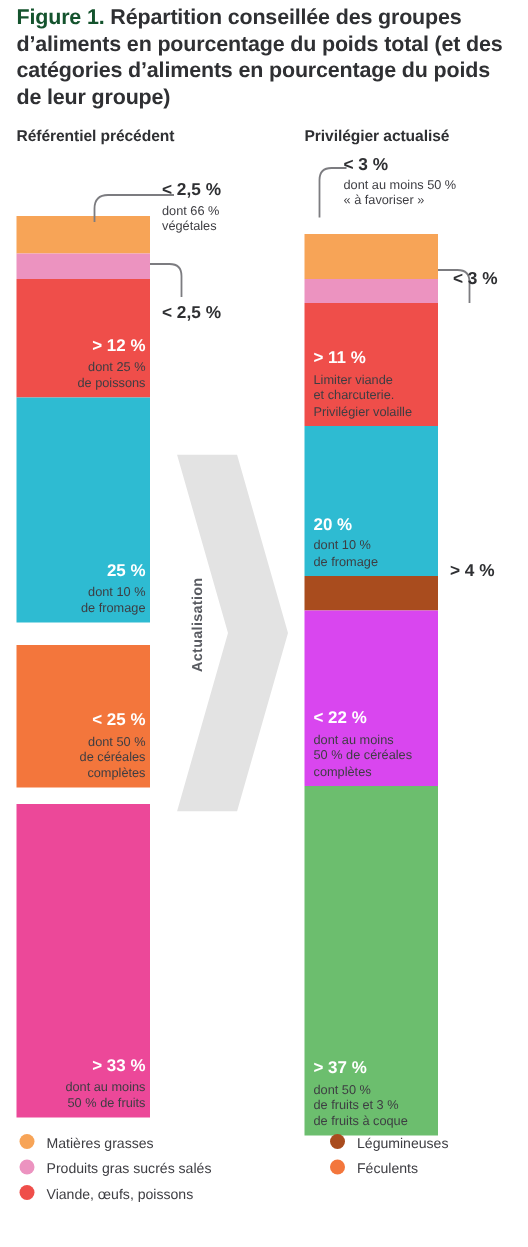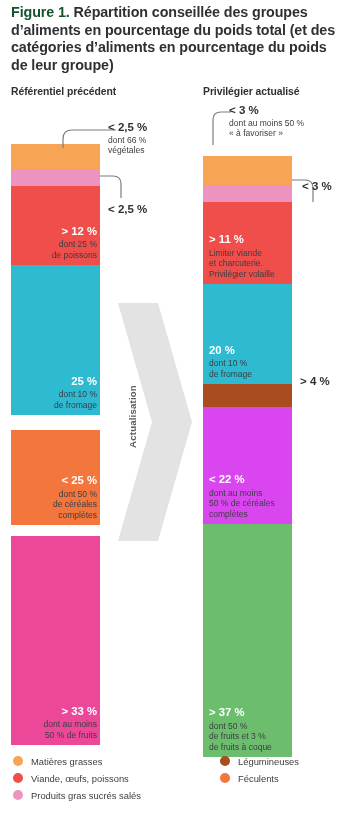--- a/index.html
+++ b/index.html
@@ -160,26 +160,26 @@
     </div>
 
   </div>
 
   <div class="legend" id="legend-left">
       <div class="legend-item">
         <span class="dot" style="background: rgb(247, 164, 87);"></span>
         <span class="txt">Matières grasses</span>
       </div>
       <div class="legend-item">
+        <span class="dot" style="background: rgb(236, 147, 192);"></span>
+        <span class="txt">Produits gras sucrés salés</span>
+      </div>
+      <div class="legend-item">
         <span class="dot" style="background: rgb(239, 78, 74);"></span>
         <span class="txt">Viande, œufs, poissons</span>
-      </div>
-      <div class="legend-item">
-        <span class="dot" style="background: rgb(236, 147, 192);"></span>
-        <span class="txt">Produits gras sucrés salés</span>
       </div>
     </div>
   <div class="legend" id="legend-right">
       <div class="legend-item">
         <span class="dot" style="background: rgb(169, 76, 30);"></span>
         <span class="txt">Légumineuses</span>
       </div>
       <div class="legend-item">
         <span class="dot" style="background: rgb(243, 118, 60);"></span>
         <span class="txt">Féculents</span>

